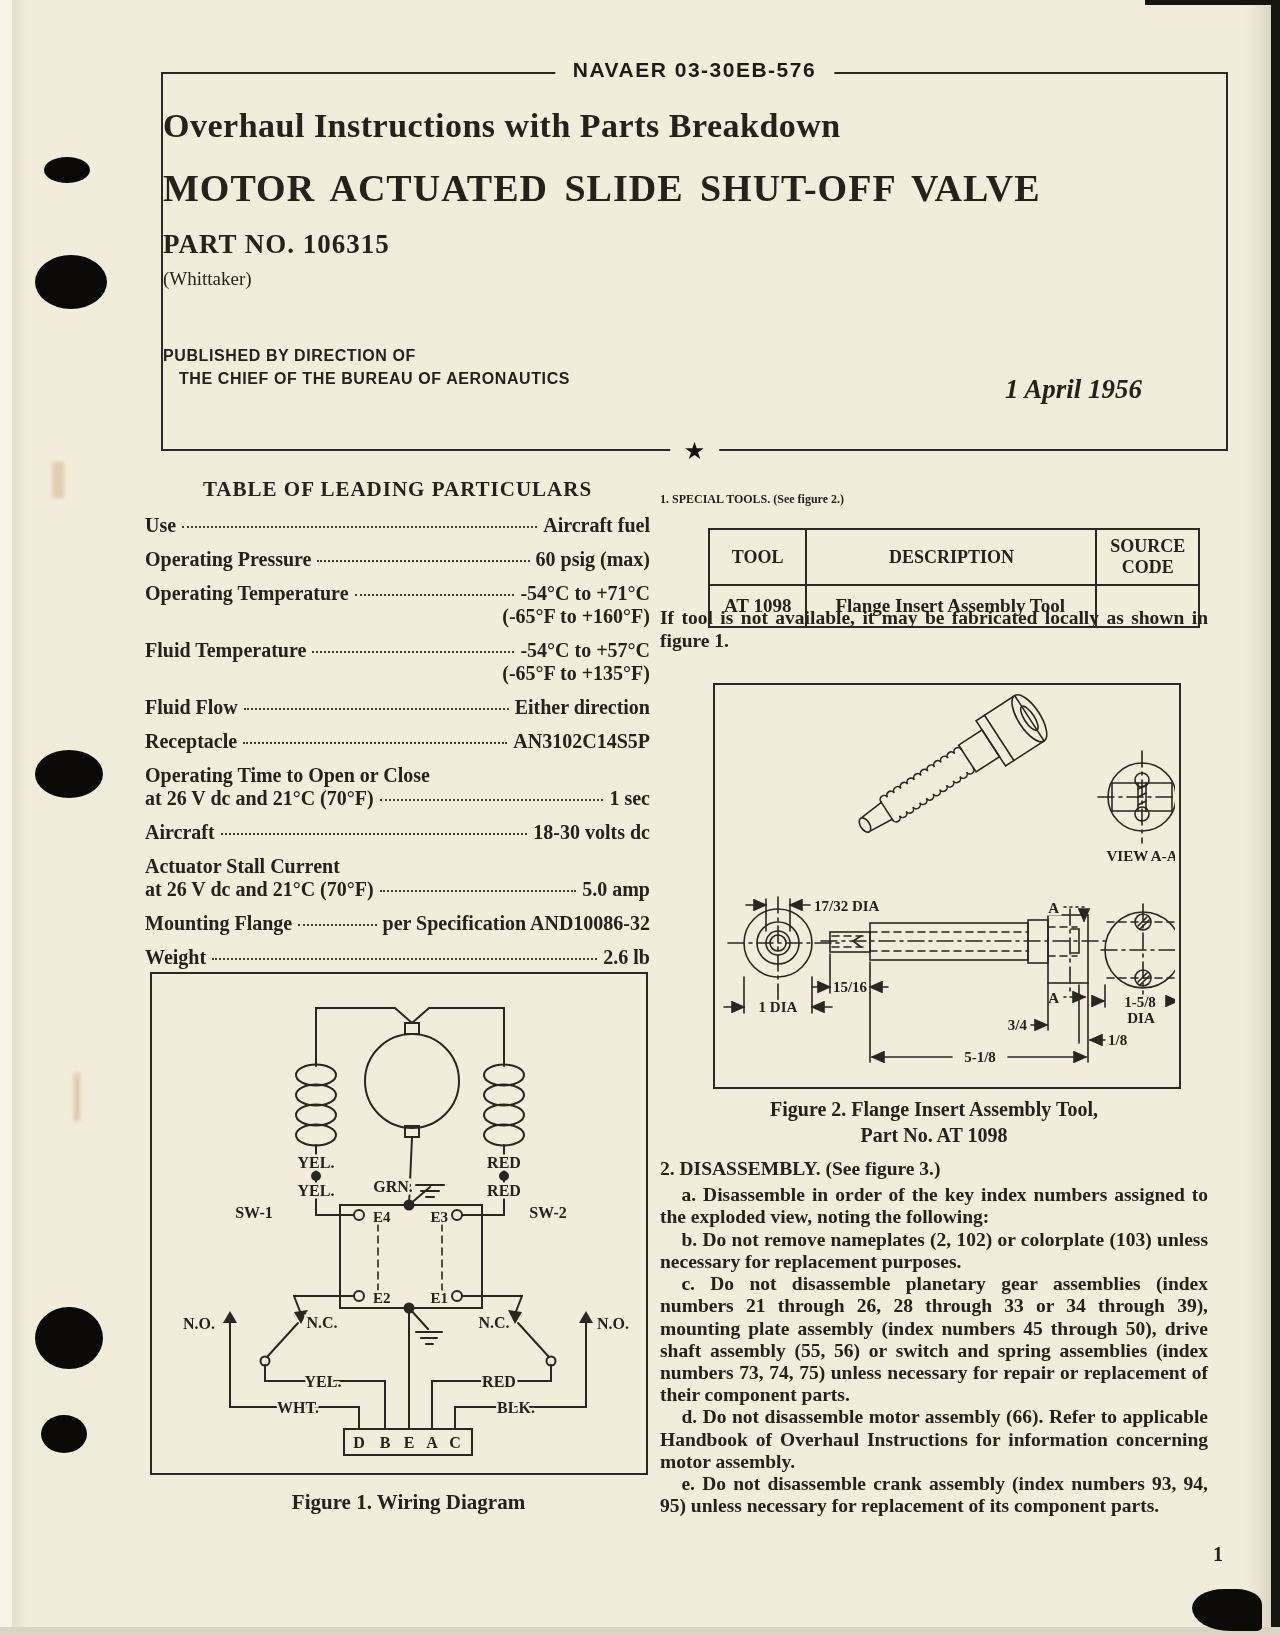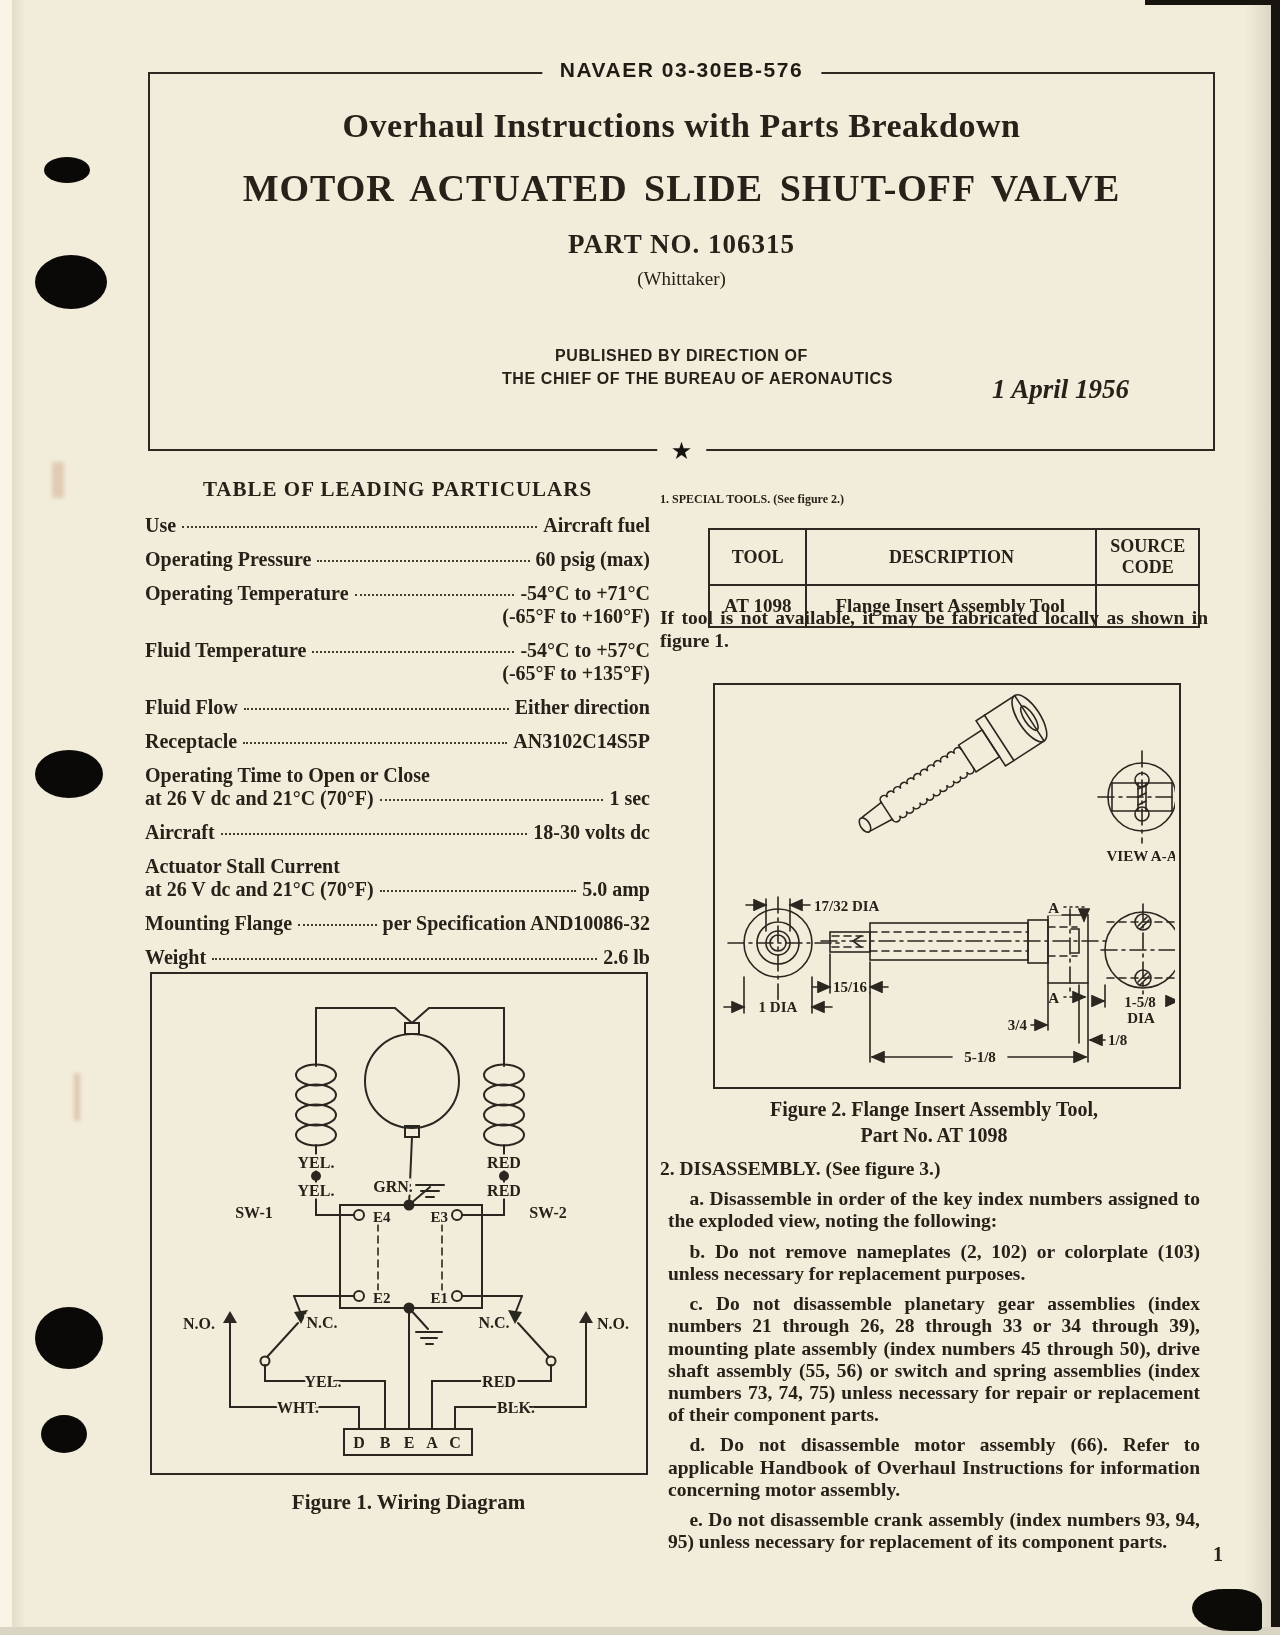--- a/index.html
+++ b/index.html
@@ -16,25 +16,25 @@
   .edge-right-fade{right:9px;top:0;width:26px;height:1635px;background:linear-gradient(90deg,rgba(60,50,35,0),rgba(60,50,35,.12));}
   .edge-right{right:0;top:0;width:9px;height:1635px;background:#17130e;}
   .edge-top-right{right:0;top:0;width:135px;height:5px;background:#17130e;}
   .edge-bottom{left:0;bottom:0;width:1280px;height:8px;background:#d9d4c4;}
   .corner-blob{right:18px;bottom:4px;width:70px;height:42px;background:#0d0b08;border-radius:50% 40% 10% 60%;}
   
   .dot{background:#0a0908;border-radius:50%;}
   
   .stain{background:#b97f5e;filter:blur(2px);}
   
-  .header-box{left:148px;top:72px;width:1063px;height:375px;border:2.5px solid #2d2922;}
+  .header-box{left:161px;top:72px;width:1063px;height:375px;border:2.5px solid #2d2922;}
   .navaer{left:50%;top:-16px;transform:translateX(-50%);background:#f2edda;padding:0 18px;white-space:nowrap;
     font-family:"Liberation Sans", sans-serif;font-weight:bold;font-size:21px;letter-spacing:1.5px;color:#1f1b15;}
   .star{left:50%;bottom:-17px;transform:translateX(-50%);background:#f2edda;padding:0 14px;font-size:24px;color:#151310;line-height:1.2;}
-  .hdr-center{left:0;width:100%;text-align:center;}
+  .hdr-center{left:0;width:100%;}
   .hdr-subtitle{top:33px;font-size:34px;font-weight:bold;letter-spacing:.5px;}
   .hdr-title{top:92px;font-size:38px;font-weight:bold;letter-spacing:1px;word-spacing:6px;}
   .hdr-partno{top:155px;font-size:27px;font-weight:bold;letter-spacing:1px;}
   .hdr-mfr{top:194px;font-size:19px;}
   .hdr-pub1{top:273px;font-family:"Liberation Sans", sans-serif;font-weight:bold;font-size:16px;letter-spacing:.6px;}
   .hdr-pub2{top:296px;font-family:"Liberation Sans", sans-serif;font-weight:bold;font-size:16px;letter-spacing:.6px;padding-left:16px;}
   .hdr-date{right:84px;top:300px;font-size:27px;font-style:italic;font-weight:600;}
   
   .partic-title{left:145px;top:477px;width:505px;text-align:center;font-size:21px;font-weight:600;letter-spacing:1px;}
   .partic{left:145px;top:514px;width:505px;font-size:20px;font-weight:600;}
@@ -56,21 +56,21 @@
   .col-tool{width:96px;border-radius:12px;}
   .col-desc{width:296px;}
   .col-src{width:100px;}
   td.c{text-align:center;}
   td.l{padding-left:28px;}
   .tools-note{left:660px;top:606px;width:548px;font-size:19.5px;font-weight:600;text-align:justify;line-height:1.18;}
   .fig2-box{left:713px;top:683px;width:464px;height:402px;border:2.5px solid #2d2922;}
   .fig2-cap{left:660px;top:1096px;width:548px;text-align:center;font-size:20px;font-weight:600;line-height:1.3;}
   .disasm{left:660px;top:1158px;width:548px;font-size:19.5px;font-weight:600;line-height:1.14;}
   .disasm .heading{margin:0 0 4px 0;}
-  .disasm p{margin:8px;text-align:justify;text-indent:1.1em;}
+  .disasm p{margin:0;text-align:justify;text-indent:1.1em;}
   .pagenum{left:1198px;top:1543px;width:40px;text-align:center;font-size:20px;font-weight:600;}
   
   svg{display:block;}
   svg .ln{stroke:#2a2620;stroke-width:2;fill:none;stroke-linecap:round;}
   svg .thin{stroke:#2a2620;stroke-width:1.6;fill:none;stroke-linecap:round;}
   svg .fillshape{fill:#2a2620;stroke:none;}
   svg .dash{stroke-dasharray:7 5;}
   svg .cdash{stroke-dasharray:16 5 3 5;}
   svg .dotline{stroke-dasharray:2 4;}
   svg text{font-family:"Liberation Serif", serif;font-weight:bold;fill:#26221a;

